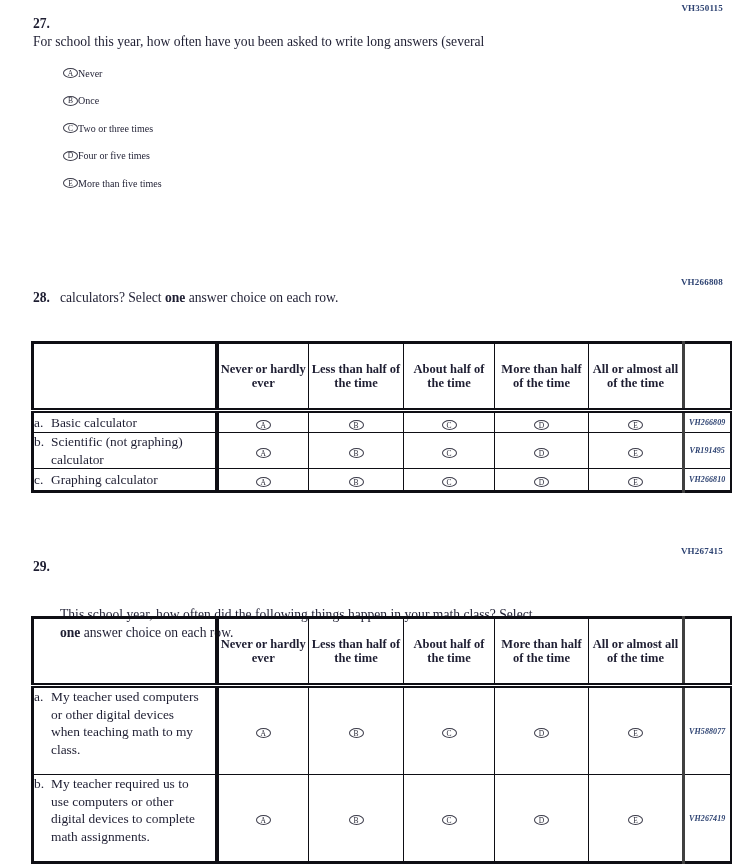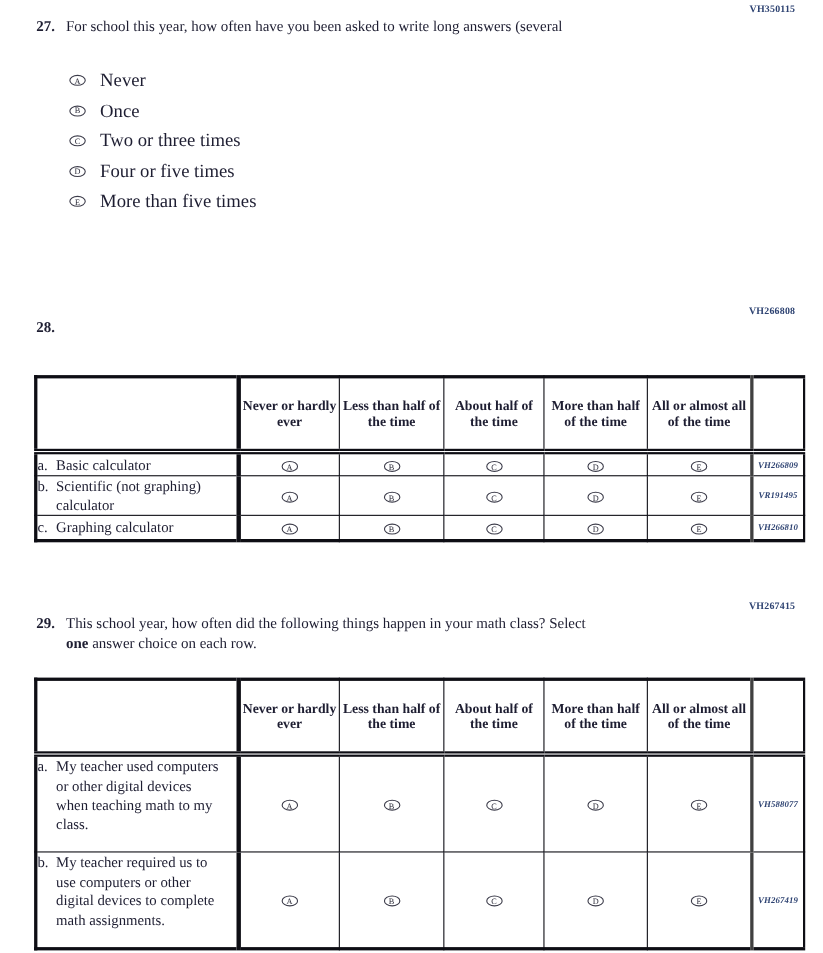--- a/index.html
+++ b/index.html
@@ -40,21 +40,21 @@
     height: 10px;
     border: 1.2px solid #3c3c4a;
     border-radius: 50%;
     font-size: 7.5px;
     line-height: 1;
     color: #2a2a38;
     flex: none;
     box-sizing: border-box;
     padding-top: 1px;
   }
-  .opt .lbl { margin-left: 13px; font-size: 17px; }
+  .opt .lbl { font-size: 10px; }
   table.grid {
     position: absolute;
     left: 31px;
     border-collapse: collapse;
     table-layout: fixed;
     width: 698px;
     border: 3px solid #0e0e14;
     border-right-width: 2px;
   }
   table.grid th, table.grid td {
@@ -93,21 +93,21 @@
     letter-spacing: 0.1px;
   }
 </style>
 </head>
 <body>
 
 <div id="page">
 
   <div class="vcode" style="top:3px;">VH350115</div>
 
-  <div class="question" style="top:15px;">
+  <div class="question" style="top:15px;flex-direction:column;">
     <span class="qnum">27.</span>
     <div class="qtext">
       <div>For school this year, how often have you been asked to write long answers (several</div>
     </div>
   </div>
 
   <div class="opts" style="top:66px;">
     <div class="opt">
       <span class="bub">A</span>
       <span class="lbl">Never</span>
@@ -128,20 +128,21 @@
       <span class="bub">E</span>
       <span class="lbl">More than five times</span>
     </div>
   </div>
 
   <div class="vcode" style="top:277px;">VH266808</div>
 
   <div class="question" style="top:289px;">
     <span class="qnum">28.</span>
     <div class="qtext">
+      <div><span>calculators? Select </span><b>one</b><span> answer choice on each row.</span></div>
     </div>
   </div>
 
   <table class="grid" style="top:341px;">
     <colgroup>
       <col style="width:184px">
         <col style="width:92px">
         <col style="width:95px">
         <col style="width:91px">
         <col style="width:94px">
@@ -200,21 +201,21 @@
       <td class="bubcell"><span class="bub">E</span></td>
       <td class="codecell c-code">VH266810</td>
     </tr>
   </tbody>
     </table>
 
   <div class="vcode" style="top:546px;">VH267415</div>
 
   <div class="question" style="top:558px;">
     <span class="qnum">29.</span>
-    <div class="qtext" style="width:620px;">
+    <div class="qtext" style="width:620px;margin-top:48px;">
       <div>This school year, how often did the following things happen in your math class? Select</div>
       <div><b>one</b><span> answer choice on each row.</span></div>
     </div>
   </div>
 
   <table class="grid" style="top:616px;">
     <colgroup>
       <col style="width:184px">
         <col style="width:92px">
         <col style="width:95px">

